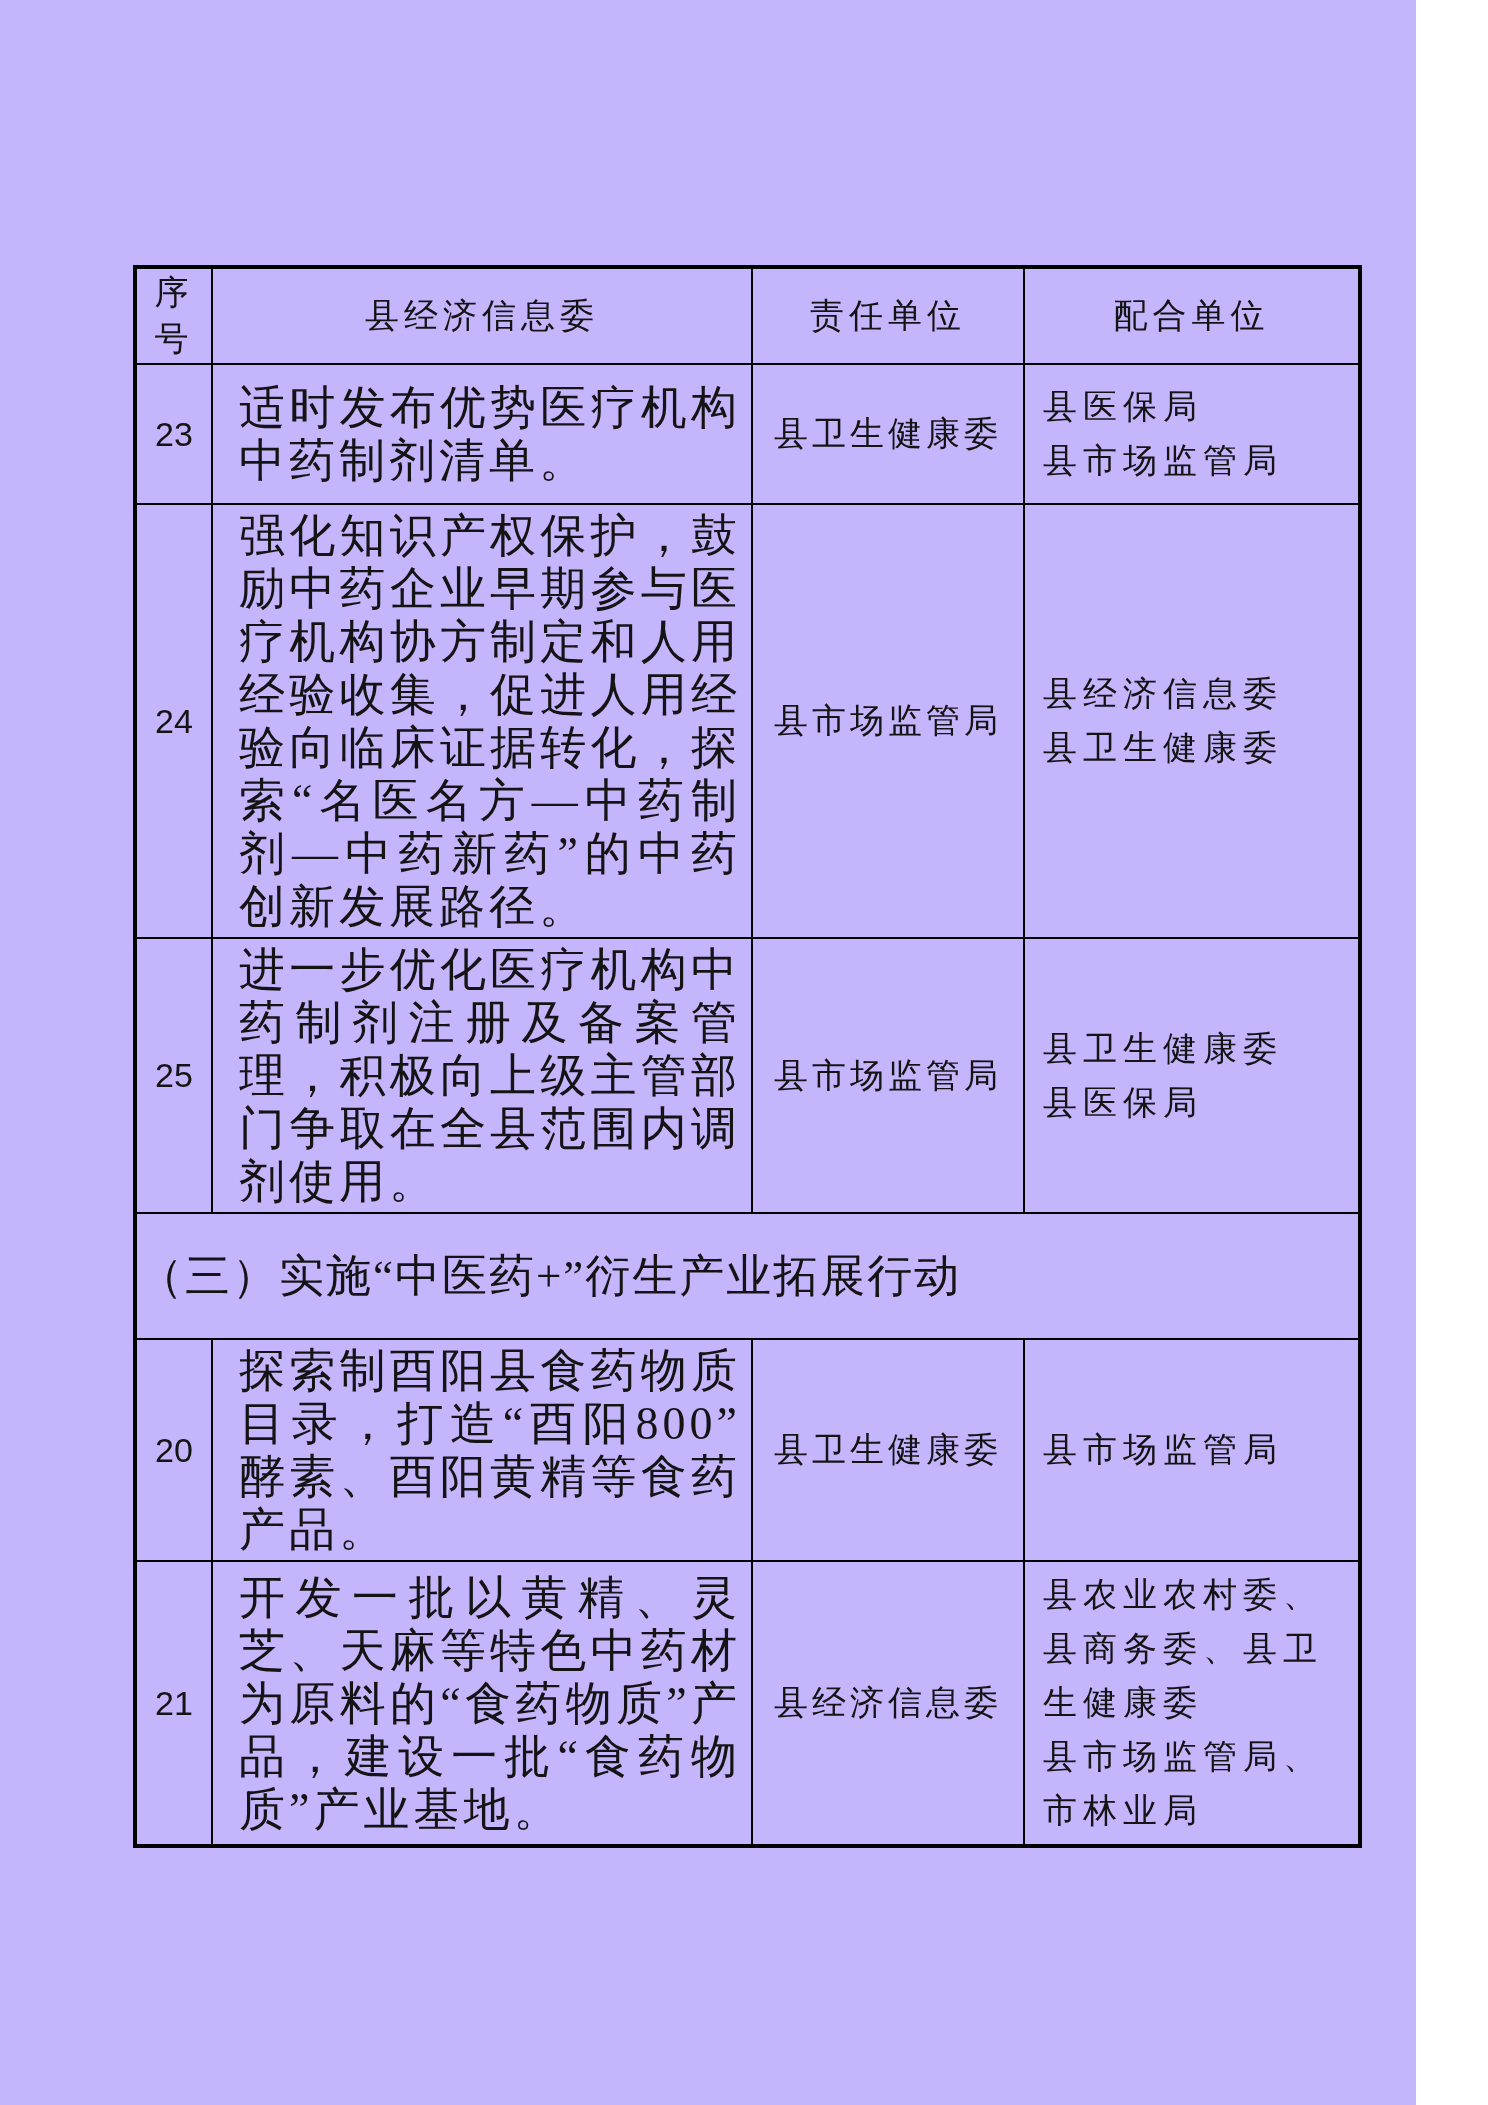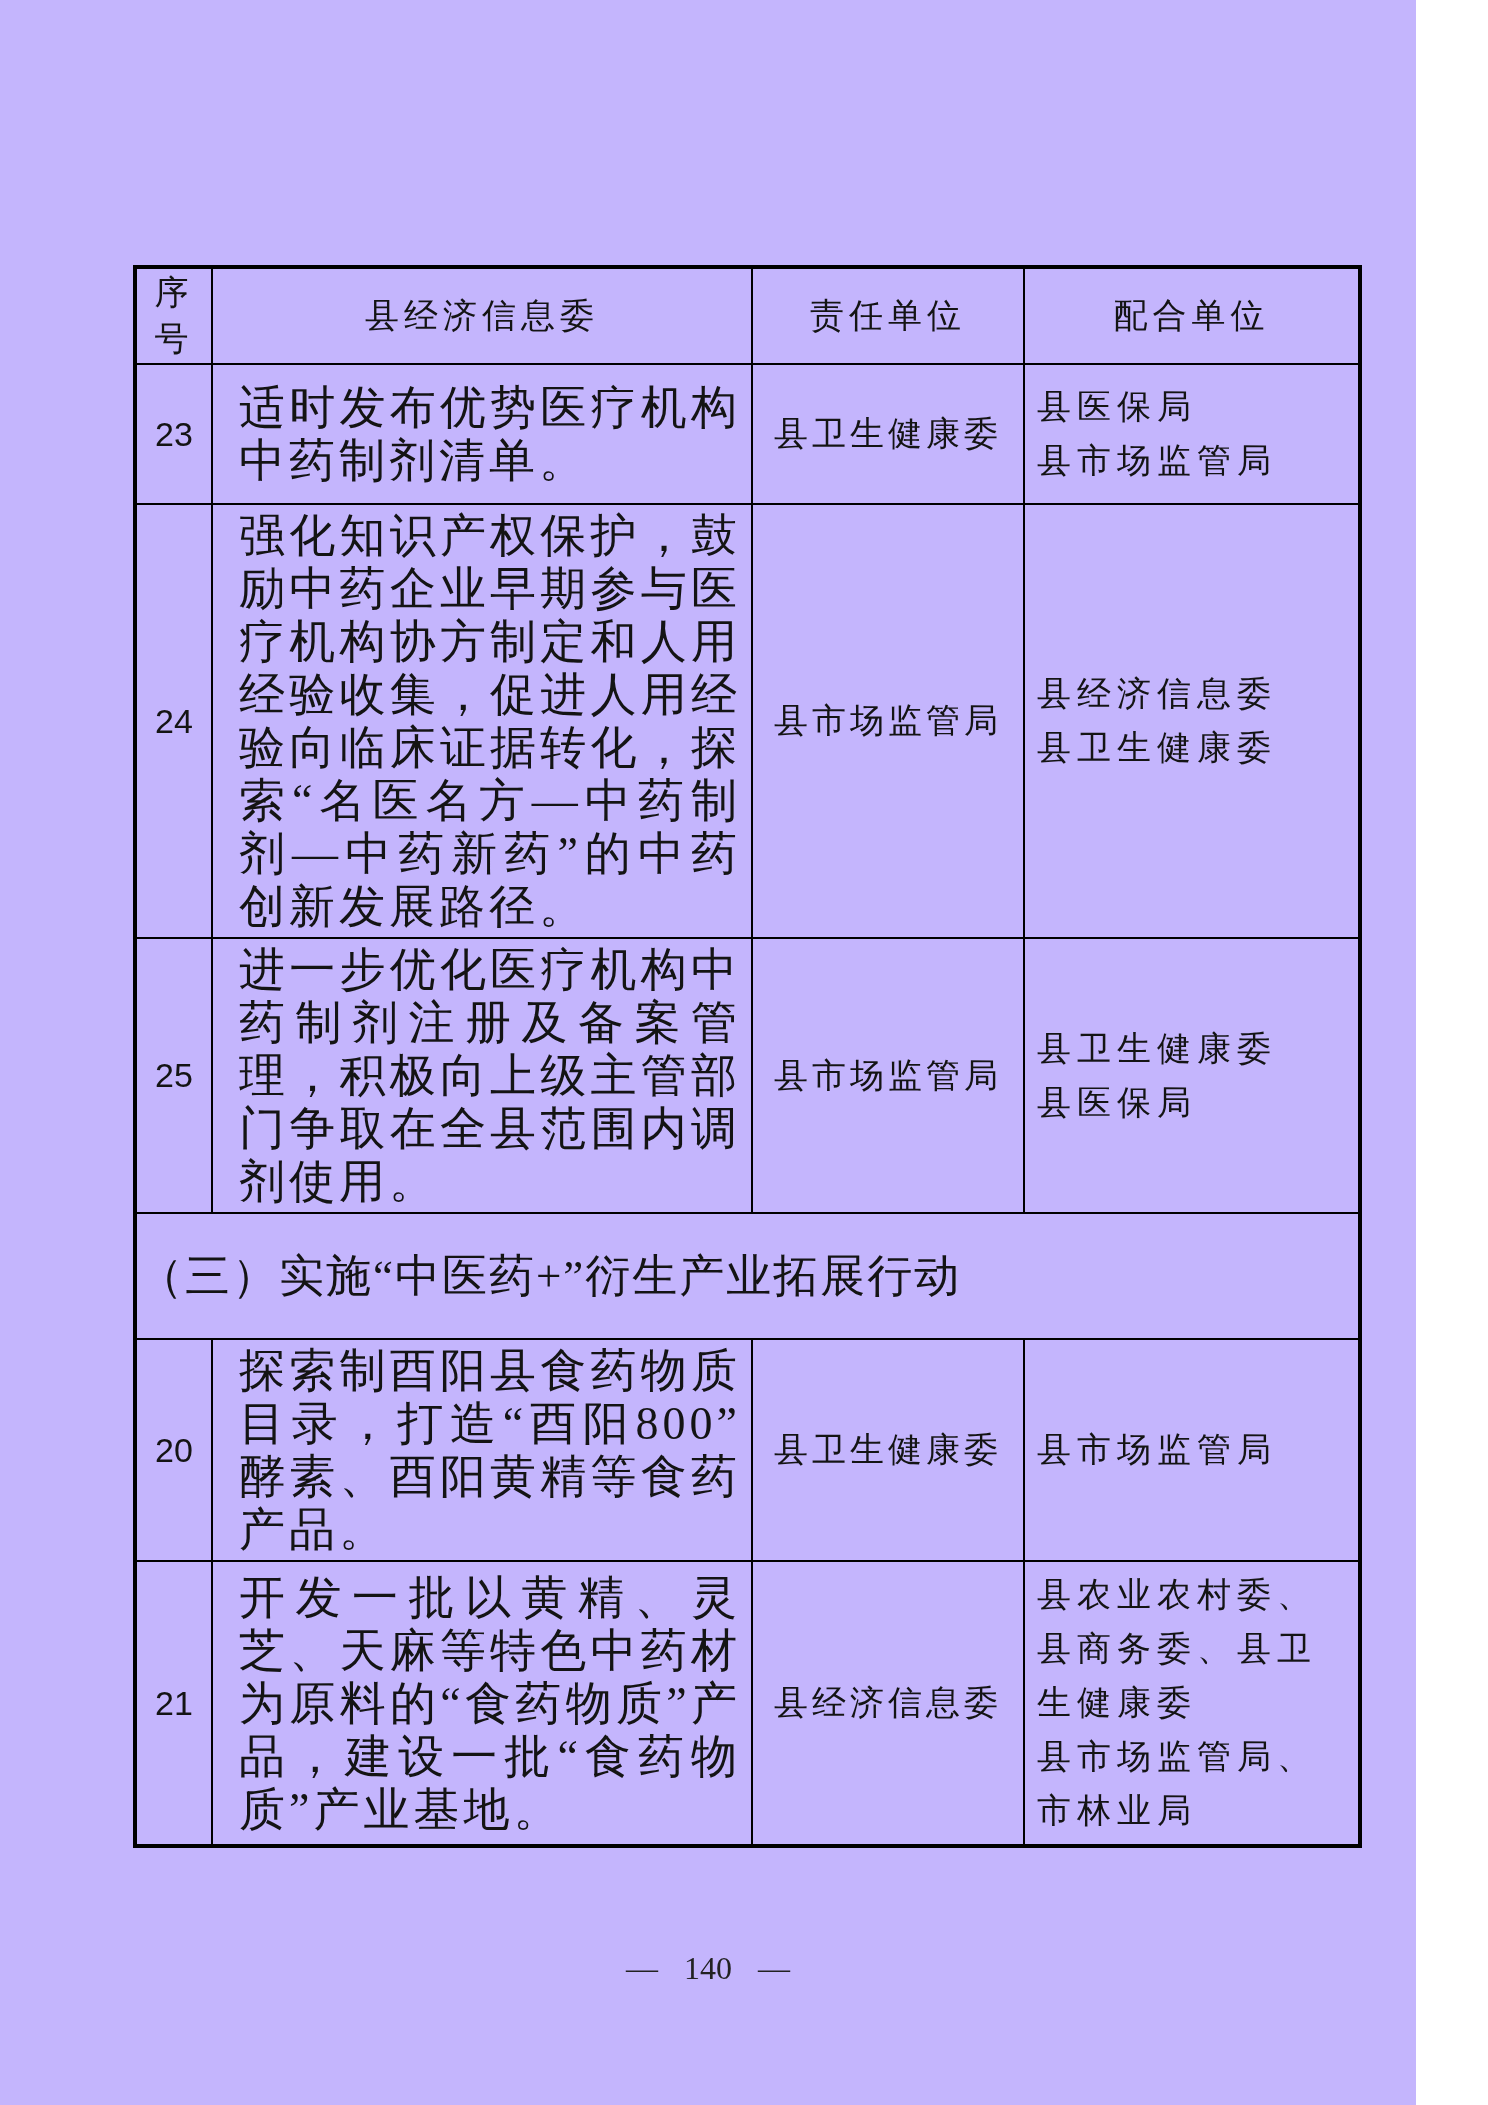--- a/index.html
+++ b/index.html
@@ -64,21 +64,21 @@
     line-height: 54px;
     text-align: center;
     white-space: pre-line;
   }
   .cell-cooperating {
     font-size: 34px;
     letter-spacing: 6px;
     line-height: 54px;
     text-align: left;
     white-space: pre-line;
-    padding: 6px 12px 6px 12px;
+    padding: 6px 12px 6px 18px;
   }
   .section-cell {
     text-align: left;
     font-size: 45px;
     letter-spacing: 2px;
   }
   .page-number {
     position: absolute;
     top: 1950px; left: 0;
     width: 100%;
@@ -141,14 +141,13 @@
         <tr>
           <td class="cell-no">21</td>
           <td class="cell-task">开发一批以黄精、灵芝、天麻等特色中药材为原料的“食药物质”产品，建设一批“食药物质”产业基地。</td>
           <td class="cell-responsible">县经济信息委</td>
           <td class="cell-cooperating">县农业农村委、县商务委、县卫生健康委
 县市场监管局、市林业局</td>
         </tr>
       </tbody>
   </table>
 
-  <div class="page-number">— 140 —</div>
 </div>
 
 </body></html>

